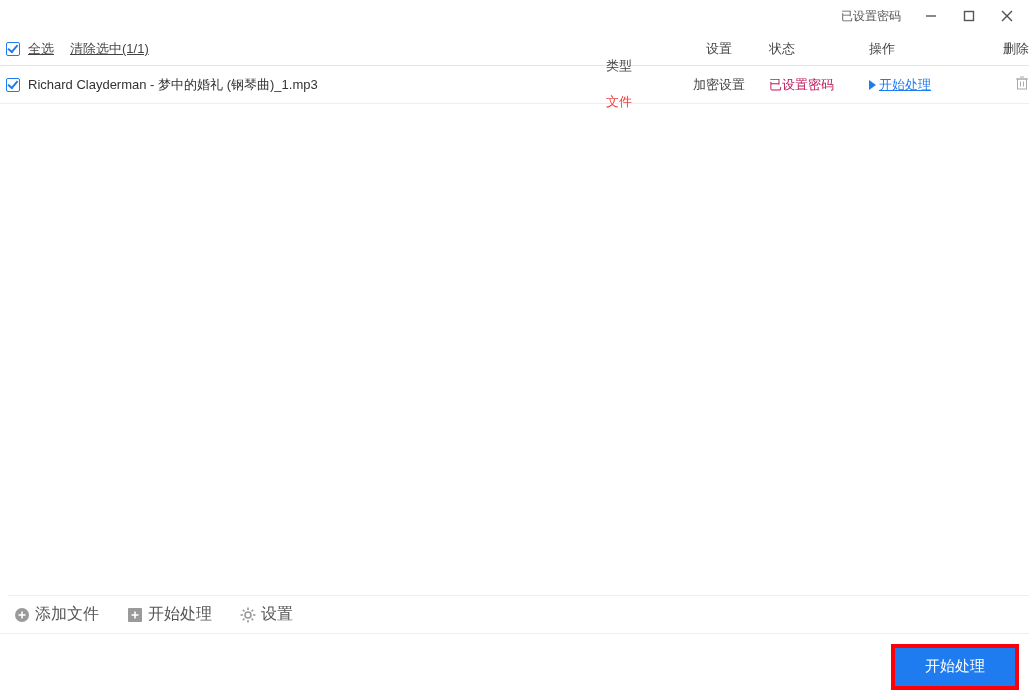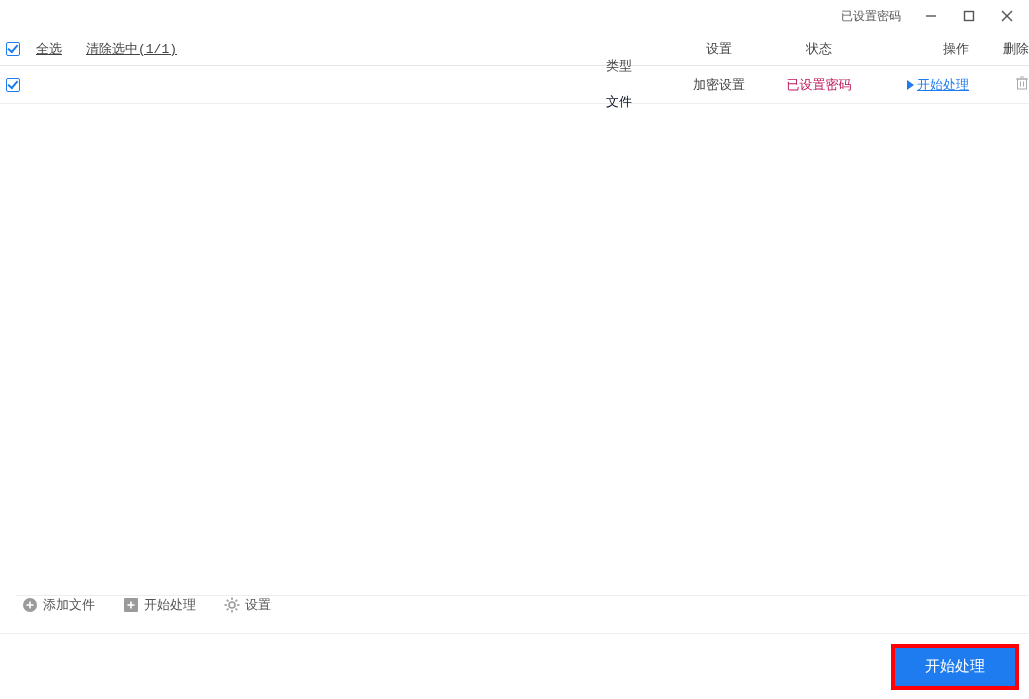--- a/index.html
+++ b/index.html
@@ -38,25 +38,25 @@
     .win-btn svg { width: 12px; height: 12px; }
     .header-row {
       height: 34px;
       display: flex;
       align-items: center;
       border-bottom: 1px solid #e5e5e5;
       background: #fff;
       font-size: 13px;
       color: #444;
     }
-    .col-name { flex: 1; display: flex; align-items: center; padding-left: 6px; gap: 16px; }
+    .col-name { flex: 1; display: flex; align-items: center; padding-left: 6px; gap: 8px; }
     .col-type { width: 100px; text-align: center; margin-top: 34px; }
     .col-setting { width: 100px; text-align: center; }
-    .col-status { width: 100px; text-align: center; }
-    .col-action { width: 100px; text-align: right; }
+    .col-status { width: 100px; }
+    .col-action { width: 100px; text-align: left; }
     .col-delete { width: 60px; text-align: right; }
     .checkbox {
       width: 14px;
       height: 14px;
       border: 1px solid #1e7cf0;
       border-radius: 2px;
       display: inline-flex;
       align-items: center;
       justify-content: center;
       cursor: pointer;
@@ -75,21 +75,21 @@
       color: #444;
       cursor: pointer;
     }
     .data-row {
       height: 38px;
       display: flex;
       align-items: center;
       border-bottom: 1px solid #eee;
       font-size: 13px;
     }
-    .data-row .col-type { color: #0f172a; }
+    .data-row .col-type { color: #ef4444; }
     .encrypt-link { color: #444; cursor: pointer; }
     .status-gray { color: #be185d; }
     .action-link {
       color: #1e7cf0;
       text-decoration: underline;
       cursor: pointer;
       display: inline-flex;
       align-items: center;
       gap: 3px;
     }
@@ -100,29 +100,29 @@
       border-bottom: 5px solid transparent;
     }
     .trash {
       cursor: pointer;
       display: inline-flex;
       justify-content: center;
     }
     .trash svg { width: 14px; height: 16px; stroke: #aaa; }
     .bottom-toolbar {
       position: absolute;
-      left: 16px; right: 0;
+      left: 8px; right: 0;
       bottom: 66px;
       height: 38px;
       border-top: 1px solid #eee;
       display: flex;
-      align-items: flex-start;
+      align-items: center;
       padding-left: 6px;
       gap: 28px;
-      font-size: 13px;
+      font-size: 16px;
       color: #555;
     }
     .tb-item { display: flex; align-items: center; gap: 5px; cursor: pointer; }
     .tb-item svg { width: 16px; height: 16px; }
     .footer {
       position: absolute;
       left: 0; right: 0; bottom: 0;
       height: 66px;
       border-top: 1px solid #eee;
       display: flex;
@@ -167,32 +167,33 @@
         <line x1="1" y1="1" x2="11" y2="11" stroke="#555" stroke-width="1.4"></line>
         <line x1="11" y1="1" x2="1" y2="11" stroke="#555" stroke-width="1.4"></line>
       </svg>
   </div>
 </div>
 
 <div class="header-row">
   <div class="col-name">
     <span class="checkbox checked"></span>
     <span class="link-underline">全选</span>
-    <span class="link-underline" style="margin-left:8px;font-family:Liberation Mono, monospace;">清除选中(1/1)</span>
+    <span class="link-underline" style="margin-left:8px;">清除选中(1/1)</span>
   </div>
   <div class="col-type">类型</div>
   <div class="col-setting">设置</div>
   <div class="col-status">状态</div>
   <div class="col-action">操作</div>
   <div class="col-delete">删除</div>
 </div>
 
 <div class="data-row">
   <div class="col-name">
     <span class="checkbox checked"></span>
+    <span>Richard Clayderman - 梦中的婚礼 (钢琴曲)_1.mp3</span>
   </div>
   <div class="col-type">文件</div>
   <div class="col-setting">
     <span class="encrypt-link">加密设置</span>
   </div>
   <div class="col-status status-gray">已设置密码</div>
   <div class="col-action">
     <span class="action-link">
       <span class="play-icon"></span>
       <span>开始处理</span>

